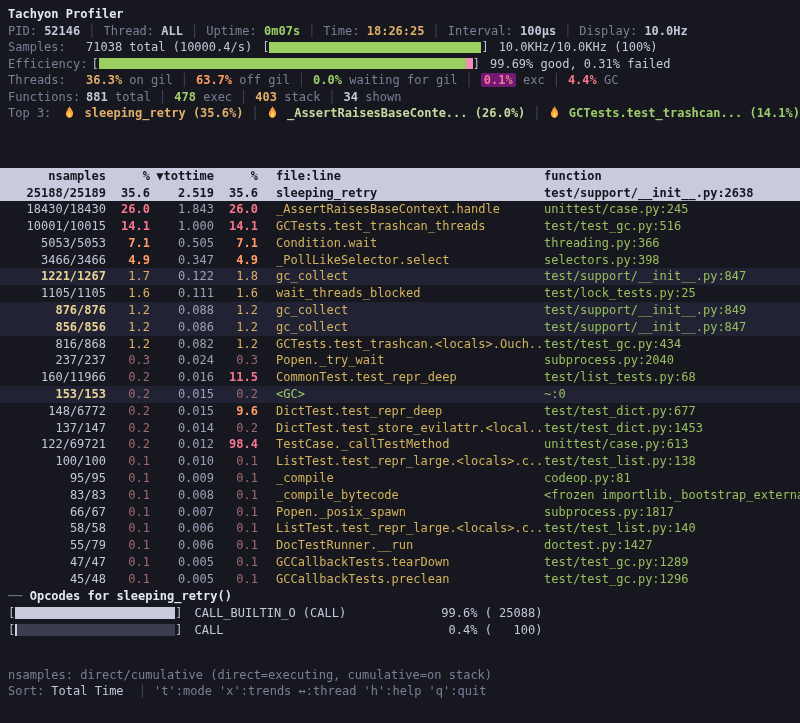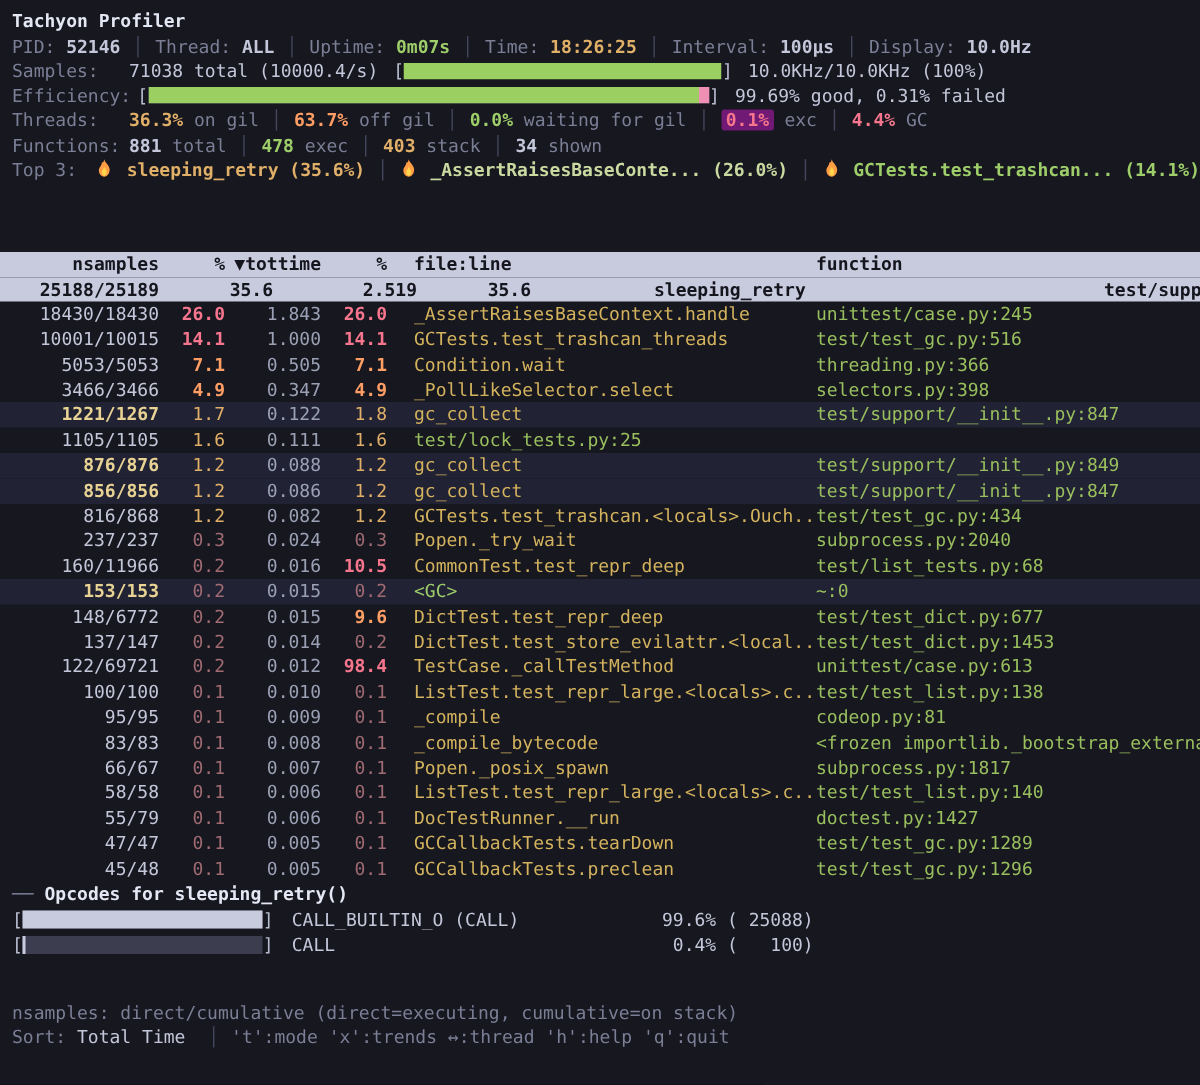--- a/index.html
+++ b/index.html
@@ -47,21 +47,21 @@
   .p-mid{color:var(--yellow);}
   .p-low{color:var(--low);}
   .c-fg{color:var(--fg);}
   .c-green{color:var(--green);}
   .c-yellow{color:var(--yellow);}
   .c-orange{color:var(--orange);}
   .c-red{color:var(--red);}
   .c-pale{color:var(--pale);}
   .trow.hl{background:var(--hl-bg);}
   .trow.hl .c-ns{color:var(--nsamples-hl);font-weight:700;}
-  .trow.sel{background:var(--sel-bg);gap:32px;}
+  .trow.sel{background:var(--sel-bg);}
   .trow.sel span{color:var(--sel-fg)!important;font-weight:700;}
   
   .op-title{height:17px;line-height:17px;display:flex;align-items:center;white-space:pre;}
   .op-dash{color:var(--dim);}
   .op-head{color:#e4e7f4;font-weight:700;}
   .op-row{height:17px;display:flex;align-items:center;white-space:pre;}
   .op-bar{display:inline-flex;width:160px;height:12px;background:var(--bar-track);}
   .op-fill{display:inline-block;height:100%;background:var(--bar-op);min-width:2px;}
   .op-name{margin-left:12px;width:228px;overflow:hidden;color:var(--fg);}
   .op-val{width:120px;text-align:right;color:var(--fg);}
@@ -130,26 +130,26 @@
       <span class="cl">file:line</span>
       <span class="cl">function</span>
     </div>
     <div>
         <div class="trow sel"><span class="cr c-ns">25188/25189</span><span class="cr p-hot">35.6</span><span class="cr c-tt">2.519</span><span class="cr p-hot">35.6</span><span></span><span class="cl c-fn">sleeping_retry</span><span class="cl c-fl">test/support/__init__.py:2638</span></div>
         <div class="trow"><span class="cr c-ns">18430/18430</span><span class="cr p-hot">26.0</span><span class="cr c-tt">1.843</span><span class="cr p-hot">26.0</span><span></span><span class="cl c-fn">_AssertRaisesBaseContext.handle</span><span class="cl c-fl">unittest/case.py:245</span></div>
         <div class="trow"><span class="cr c-ns">10001/10015</span><span class="cr p-hot">14.1</span><span class="cr c-tt">1.000</span><span class="cr p-hot">14.1</span><span></span><span class="cl c-fn">GCTests.test_trashcan_threads</span><span class="cl c-fl">test/test_gc.py:516</span></div>
         <div class="trow"><span class="cr c-ns">5053/5053</span><span class="cr p-warm">7.1</span><span class="cr c-tt">0.505</span><span class="cr p-warm">7.1</span><span></span><span class="cl c-fn">Condition.wait</span><span class="cl c-fl">threading.py:366</span></div>
         <div class="trow"><span class="cr c-ns">3466/3466</span><span class="cr p-warm">4.9</span><span class="cr c-tt">0.347</span><span class="cr p-warm">4.9</span><span></span><span class="cl c-fn">_PollLikeSelector.select</span><span class="cl c-fl">selectors.py:398</span></div>
         <div class="trow hl"><span class="cr c-ns">1221/1267</span><span class="cr p-mid">1.7</span><span class="cr c-tt">0.122</span><span class="cr p-mid">1.8</span><span></span><span class="cl c-fn">gc_collect</span><span class="cl c-fl">test/support/__init__.py:847</span></div>
-        <div class="trow"><span class="cr c-ns">1105/1105</span><span class="cr p-mid">1.6</span><span class="cr c-tt">0.111</span><span class="cr p-mid">1.6</span><span></span><span class="cl c-fl">test/lock_tests.py:25</span></div>
+        <div class="trow"><span class="cr c-ns">1105/1105</span><span class="cr p-mid">1.6</span><span class="cr c-tt">0.111</span><span class="cr p-mid">1.6</span><span></span><span class="cl c-fn">wait_threads_blocked</span><span class="cl c-fl">test/lock_tests.py:25</span></div>
         <div class="trow hl"><span class="cr c-ns">876/876</span><span class="cr p-mid">1.2</span><span class="cr c-tt">0.088</span><span class="cr p-mid">1.2</span><span></span><span class="cl c-fn">gc_collect</span><span class="cl c-fl">test/support/__init__.py:849</span></div>
         <div class="trow hl"><span class="cr c-ns">856/856</span><span class="cr p-mid">1.2</span><span class="cr c-tt">0.086</span><span class="cr p-mid">1.2</span><span></span><span class="cl c-fn">gc_collect</span><span class="cl c-fl">test/support/__init__.py:847</span></div>
         <div class="trow"><span class="cr c-ns">816/868</span><span class="cr p-mid">1.2</span><span class="cr c-tt">0.082</span><span class="cr p-mid">1.2</span><span></span><span class="cl c-fn">GCTests.test_trashcan.&lt;locals&gt;.Ouch...</span><span class="cl c-fl">test/test_gc.py:434</span></div>
         <div class="trow"><span class="cr c-ns">237/237</span><span class="cr p-low">0.3</span><span class="cr c-tt">0.024</span><span class="cr p-low">0.3</span><span></span><span class="cl c-fn">Popen._try_wait</span><span class="cl c-fl">subprocess.py:2040</span></div>
-        <div class="trow"><span class="cr c-ns">160/11966</span><span class="cr p-low">0.2</span><span class="cr c-tt">0.016</span><span class="cr p-hot">10.5</span><span></span><span class="cl c-fn">CommonTest.test_repr_deep</span><span class="cl c-fl">test/list_tests.py:68</span></div>
+        <div class="trow"><span class="cr c-ns">160/11966</span><span class="cr p-low">0.2</span><span class="cr c-tt">0.016</span><span class="cr p-hot">11.5</span><span></span><span class="cl c-fn">CommonTest.test_repr_deep</span><span class="cl c-fl">test/list_tests.py:68</span></div>
         <div class="trow hl"><span class="cr c-ns">153/153</span><span class="cr p-low">0.2</span><span class="cr c-tt">0.015</span><span class="cr p-low">0.2</span><span></span><span class="cl c-fn c-green">&lt;GC&gt;</span><span class="cl c-fl">~:0</span></div>
         <div class="trow"><span class="cr c-ns">148/6772</span><span class="cr p-low">0.2</span><span class="cr c-tt">0.015</span><span class="cr p-warm">9.6</span><span></span><span class="cl c-fn">DictTest.test_repr_deep</span><span class="cl c-fl">test/test_dict.py:677</span></div>
         <div class="trow"><span class="cr c-ns">137/147</span><span class="cr p-low">0.2</span><span class="cr c-tt">0.014</span><span class="cr p-low">0.2</span><span></span><span class="cl c-fn">DictTest.test_store_evilattr.&lt;local...</span><span class="cl c-fl">test/test_dict.py:1453</span></div>
         <div class="trow"><span class="cr c-ns">122/69721</span><span class="cr p-low">0.2</span><span class="cr c-tt">0.012</span><span class="cr p-hot">98.4</span><span></span><span class="cl c-fn">TestCase._callTestMethod</span><span class="cl c-fl">unittest/case.py:613</span></div>
         <div class="trow"><span class="cr c-ns">100/100</span><span class="cr p-low">0.1</span><span class="cr c-tt">0.010</span><span class="cr p-low">0.1</span><span></span><span class="cl c-fn">ListTest.test_repr_large.&lt;locals&gt;.c...</span><span class="cl c-fl">test/test_list.py:138</span></div>
         <div class="trow"><span class="cr c-ns">95/95</span><span class="cr p-low">0.1</span><span class="cr c-tt">0.009</span><span class="cr p-low">0.1</span><span></span><span class="cl c-fn">_compile</span><span class="cl c-fl">codeop.py:81</span></div>
         <div class="trow"><span class="cr c-ns">83/83</span><span class="cr p-low">0.1</span><span class="cr c-tt">0.008</span><span class="cr p-low">0.1</span><span></span><span class="cl c-fn">_compile_bytecode</span><span class="cl c-fl">&lt;frozen importlib._bootstrap_externa</span></div>
         <div class="trow"><span class="cr c-ns">66/67</span><span class="cr p-low">0.1</span><span class="cr c-tt">0.007</span><span class="cr p-low">0.1</span><span></span><span class="cl c-fn">Popen._posix_spawn</span><span class="cl c-fl">subprocess.py:1817</span></div>
         <div class="trow"><span class="cr c-ns">58/58</span><span class="cr p-low">0.1</span><span class="cr c-tt">0.006</span><span class="cr p-low">0.1</span><span></span><span class="cl c-fn">ListTest.test_repr_large.&lt;locals&gt;.c...</span><span class="cl c-fl">test/test_list.py:140</span></div>
         <div class="trow"><span class="cr c-ns">55/79</span><span class="cr p-low">0.1</span><span class="cr c-tt">0.006</span><span class="cr p-low">0.1</span><span></span><span class="cl c-fn">DocTestRunner.__run</span><span class="cl c-fl">doctest.py:1427</span></div>

